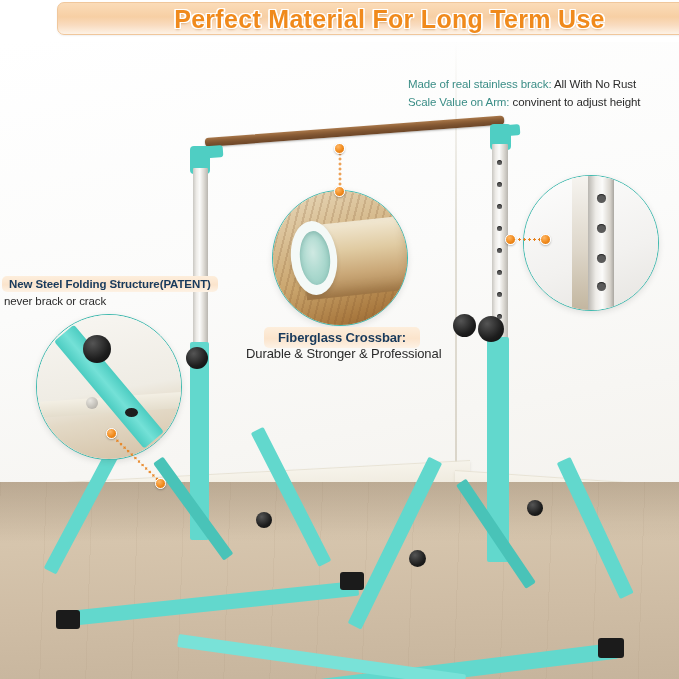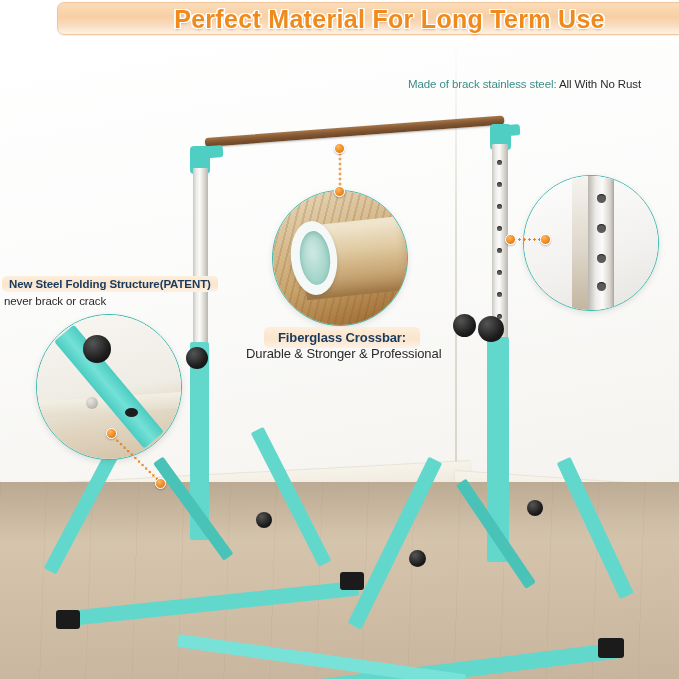--- a/index.html
+++ b/index.html
@@ -256,22 +256,26 @@
     <div class="conn" style="left:512px; top:196px; width:34px;"></div>
     <div class="dot" style="left:505px; top:192px;"></div>
     <div class="dot" style="left:540px; top:192px;"></div>
 
     <div class="conn" style="left:112px; top:392px; width:72px; transform: rotate(44deg); transform-origin:0 50%;"></div>
     <div class="dot" style="left:106px; top:386px;"></div>
     <div class="dot" style="left:155px; top:436px;"></div>
   </div>
 
   <div class="sub" style="left:408px; top:78px;">
-    <span class="em">Made of brack stainless steel:</span>
+    <span class="em">Made of real stainless brack:</span>
     <span>All With No Rust</span>
+  </div>
+  <div class="sub" style="left:408px; top:96px;">
+    <span class="em">Scale Value on Arm:</span>
+    <span>convinent to adjust height</span>
   </div>
 
   <div class="tag" style="left:2px; top:276px;">
     <span>New Steel Folding Structure(PATENT)</span>
   </div>
   <div class="sub" style="left:4px; top:295px;">
     <span>never brack or crack</span>
   </div>
 
   <div class="tag" style="left:264px; top:327px; font-size:13px; padding:3px 14px;">

